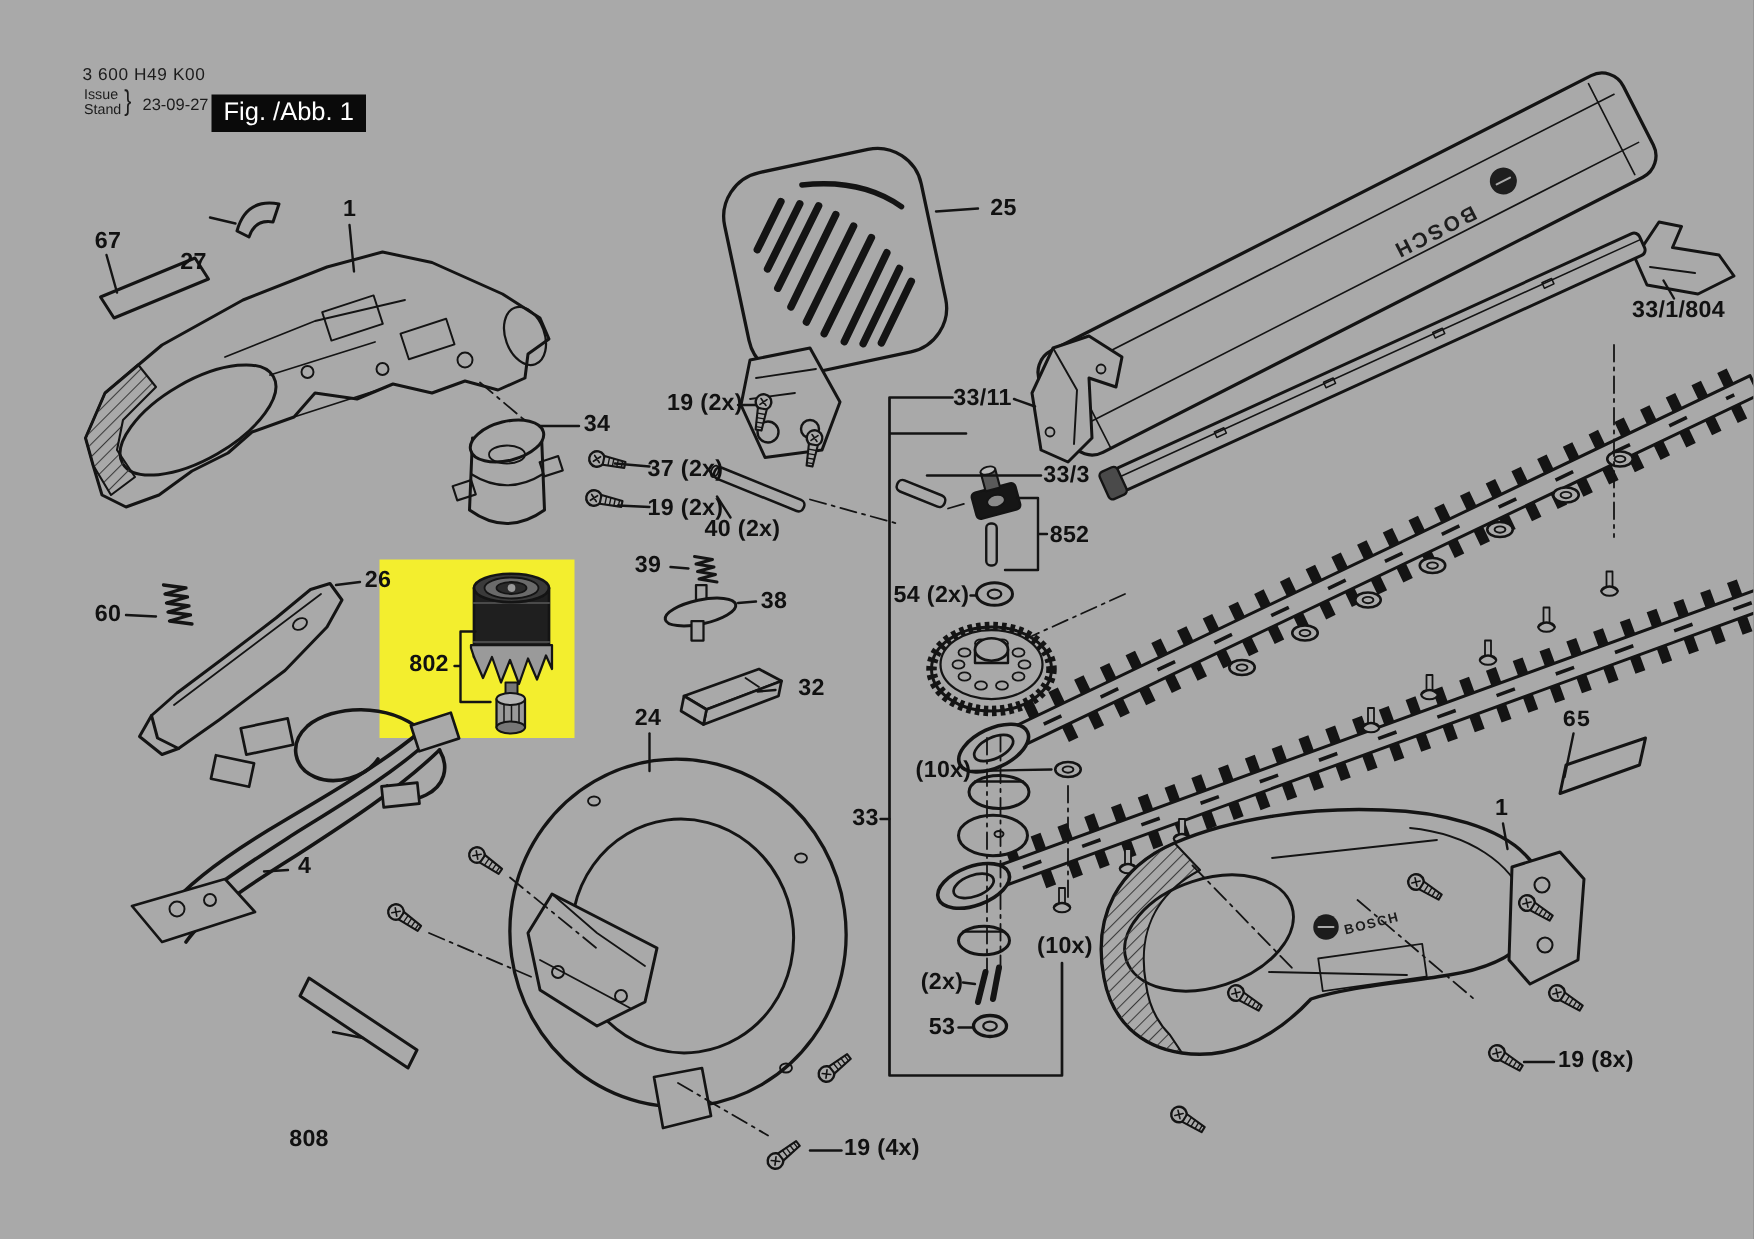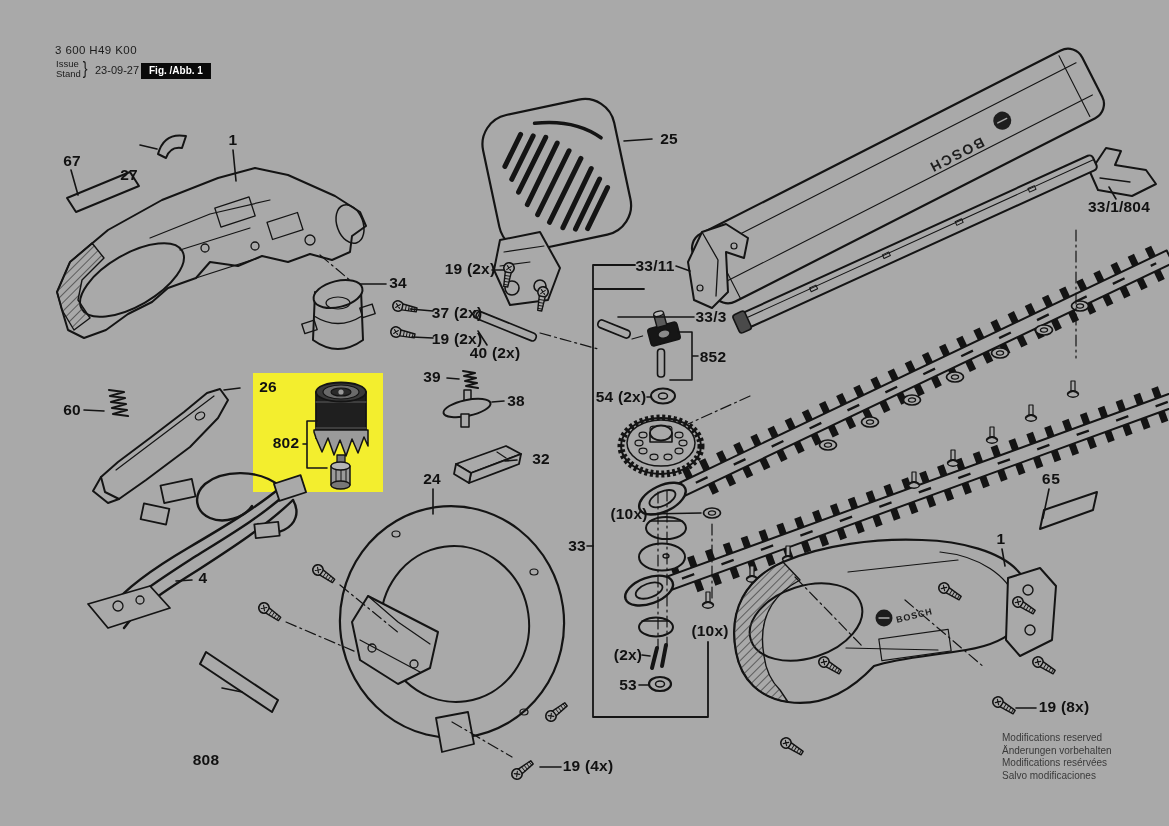--- a/index.html
+++ b/index.html
@@ -6,21 +6,21 @@
   .stage{position:relative;width:1169px;height:826px;background:#a9a9a9;overflow:hidden;
          font-family:"Liberation Sans",sans-serif;}
   svg{position:absolute;left:0;top:0;}
   .callout{position:absolute;transform:translate(-50%,-50%);font-weight:bold;
            font-size:15.5px;color:#111;white-space:nowrap;letter-spacing:0.2px;}
   .hdr-part{position:absolute;left:55px;top:44px;font-size:11.5px;color:#1c1c1c;letter-spacing:0.4px;}
   .hdr-issue{position:absolute;left:56px;top:59px;font-size:9.5px;line-height:10px;color:#1c1c1c;}
   .hdr-brace{position:absolute;left:82px;top:57px;font-size:19px;color:#1c1c1c;transform:scaleX(0.75);}
   .hdr-date{position:absolute;left:95px;top:64px;font-size:11px;color:#1c1c1c;text-align:center;}
   .fig-box{position:absolute;left:141px;top:63px;background:#0a0a0a;color:#fff;
-           font-weight:bold;font-size:10px;padding:2px 8px 3px 8px;}
+           font-weight:normal;font-size:17px;padding:2px 8px 3px 8px;}
   .footer{position:absolute;left:1002px;top:732px;font-size:10px;line-height:12.5px;color:#3a3a3a;}
 </style>
 </head>
 <body>
 
 <div class="stage">
 
 <svg width="1169" height="826" viewBox="0 0 1169 826">
   <defs>
     <pattern id="hatch" width="6" height="6" patternUnits="userSpaceOnUse" patternTransform="rotate(45)">
@@ -401,35 +401,29 @@
       <div class="callout" style="left: 495px; top: 353px;">40 (2x)</div>
       <div class="callout" style="left: 655px; top: 266px;">33/11</div>
       <div class="callout" style="left: 711px; top: 317px;">33/3</div>
       <div class="callout" style="left: 713px; top: 357px;">852</div>
       <div class="callout" style="left: 621px; top: 397px;">54 (2x)</div>
       <div class="callout" style="left: 629px; top: 514px;">(10x)</div>
       <div class="callout" style="left: 577px; top: 546px; text-align: center;">33</div>
       <div class="callout" style="left: 628px; top: 655px;">(2x)</div>
       <div class="callout" style="left: 628px; top: 685px;">53</div>
       <div class="callout" style="left: 710px; top: 631px;">(10x)</div>
-      <div class="callout" style="left: 252px; top: 387px; margin-left: 16px;">26</div>
+      <div class="callout" style="left: 252px; top: 387px;">26</div>
       <div class="callout" style="left: 72px; top: 410px;">60</div>
       <div class="callout" style="left: 286px; top: 443px;">802</div>
       <div class="callout" style="left: 432px; top: 377px;">39</div>
       <div class="callout" style="left: 516px; top: 401px;">38</div>
       <div class="callout" style="left: 529px; top: 459px; padding-left: 24px;">32</div>
       <div class="callout" style="left: 432px; top: 479px;">24</div>
       <div class="callout" style="left: 203px; top: 578px;">4</div>
       <div class="callout" style="left: 206px; top: 720px; margin-top: 40px;">808</div>
       <div class="callout" style="left: 588px; top: 766px;">19 (4x)</div>
       <div class="callout" style="left: 1051px; top: 480px; font-family: Liberation Mono, monospace;">65</div>
       <div class="callout" style="left: 1001px; top: 539px;">1</div>
       <div class="callout" style="left: 1064px; top: 707px;">19 (8x)</div>
     </div>
 
-<div class="footer">
-  <div>Modifications reserved</div>
-  <div>Änderungen vorbehalten</div>
-  <div>Modifications resérvées</div>
-  <div>Salvo modificaciones</div>
+
 </div>
 
-</div>
-
 </body></html>

